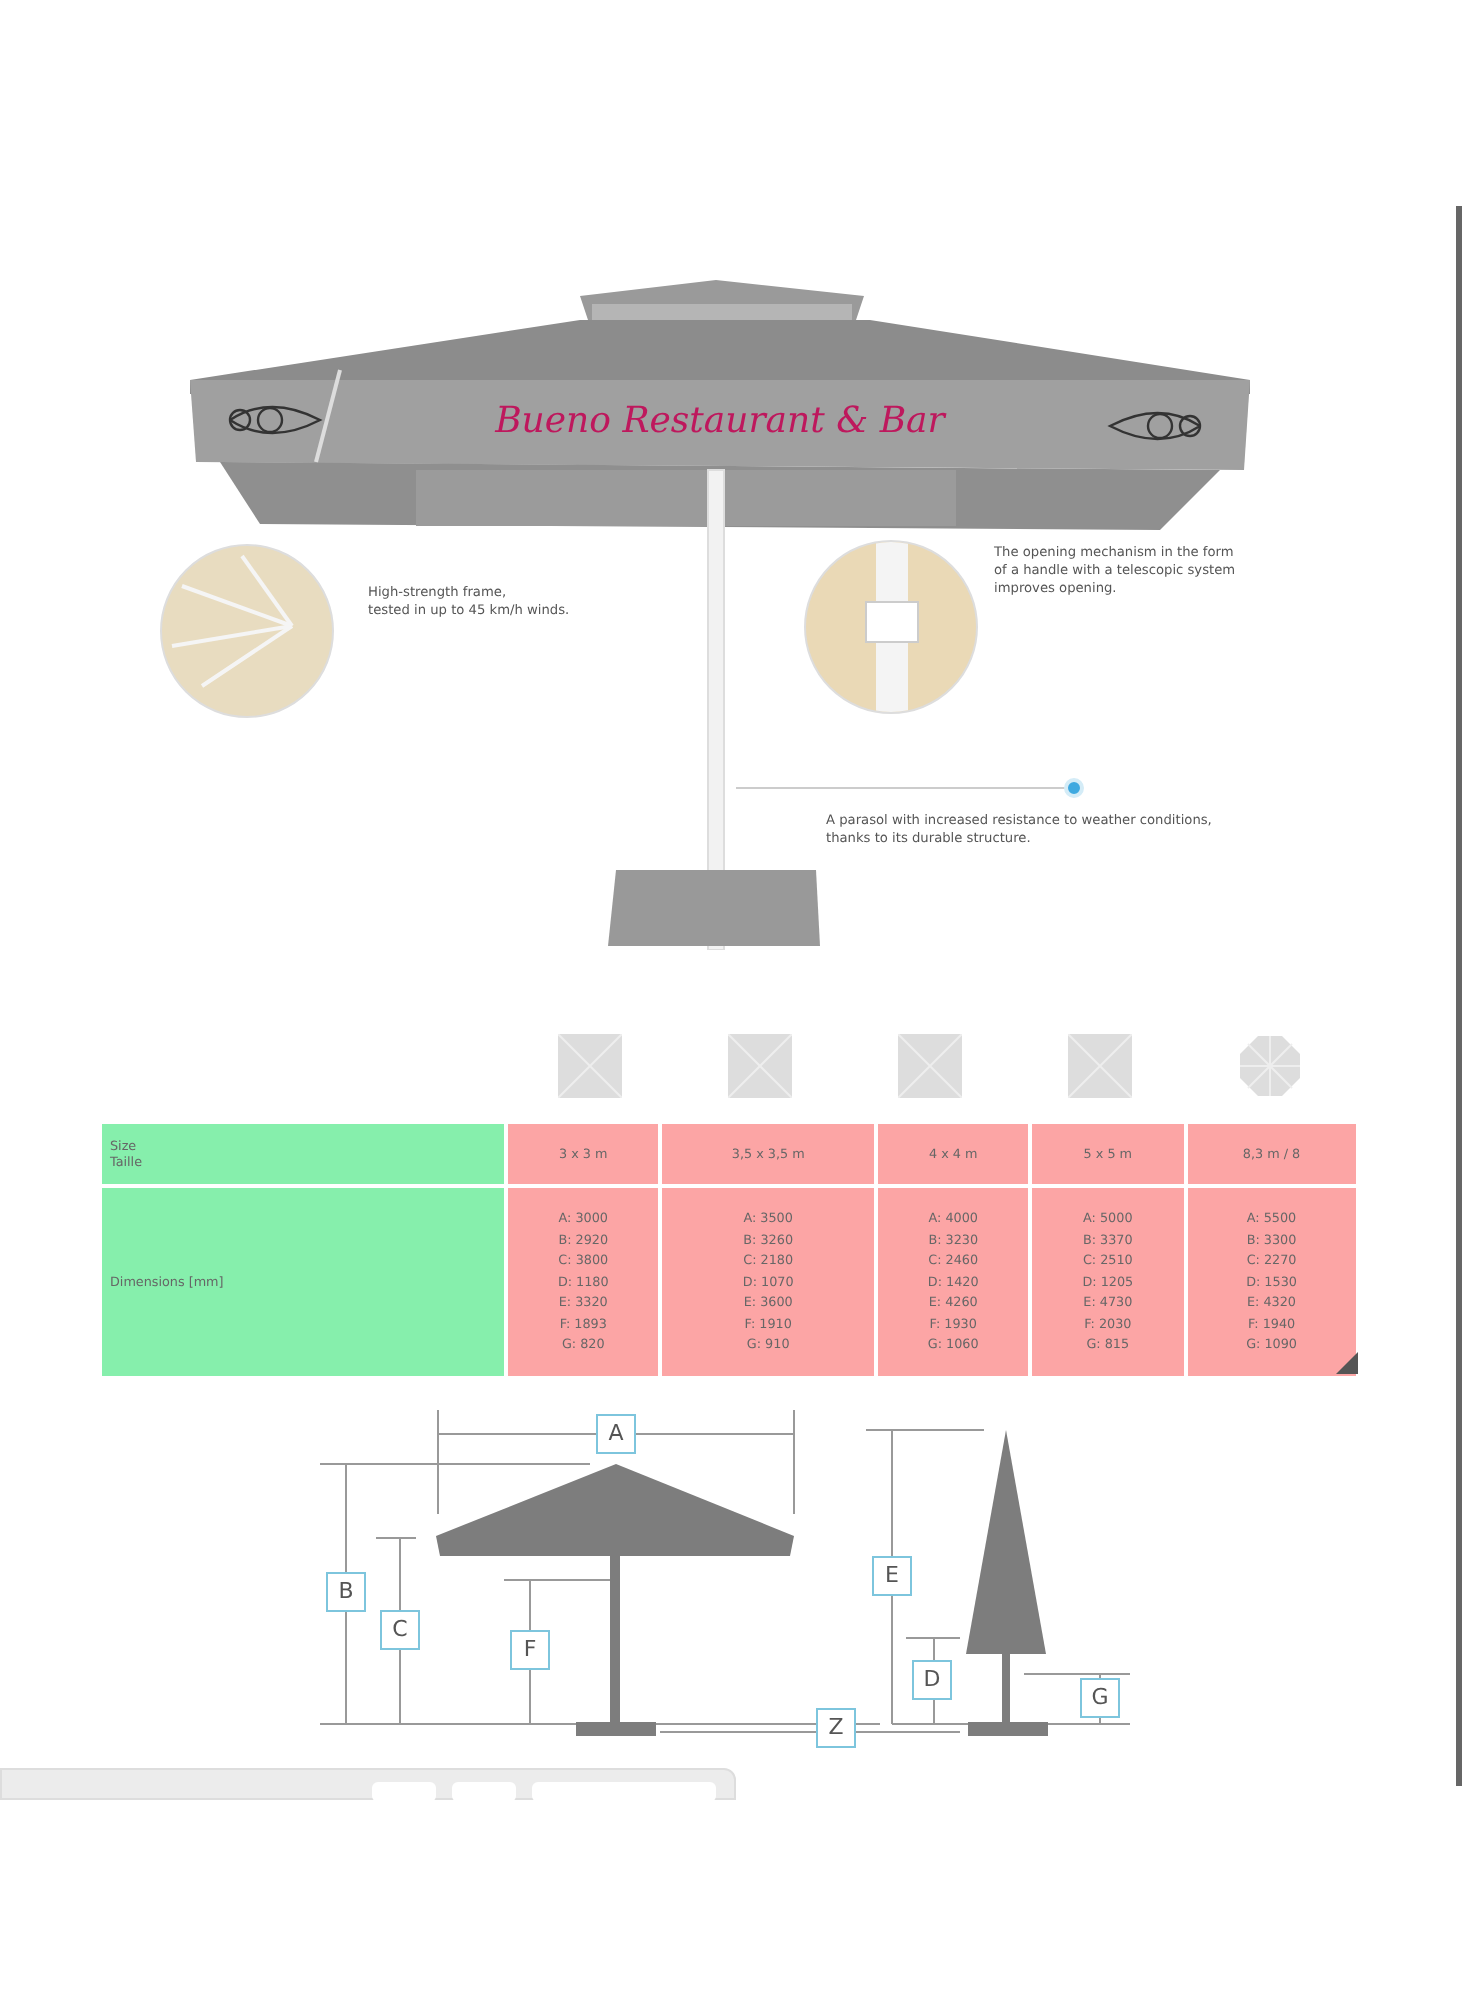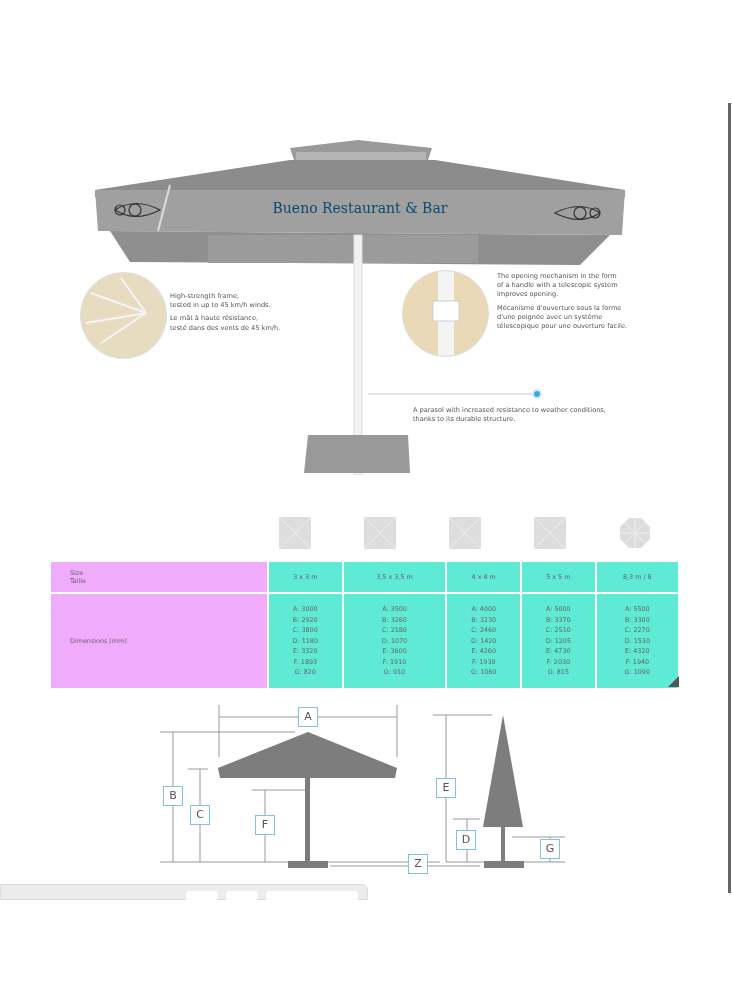--- a/index.html
+++ b/index.html
@@ -4,22 +4,22 @@
 <style>
   html,body{margin:0;padding:0;background:#fff;}
   body{width:732px;height:1000px;position:relative;overflow:hidden;font-family:"DejaVu Sans",sans-serif;color:#555;}
   .abs{position:absolute;}
   .rule-right{left:728px;top:103px;width:3px;height:790px;background:#666;}
   .feat-text{font-size:6.6px;line-height:9.2px;color:#555;}
   .feat-text p{margin:0 0 4px 0;}
   .circle{border-radius:50%;overflow:hidden;border:1px solid #ddd;}
   .thumb{width:32px;height:32px;}
   table.spec{position:absolute;left:49px;top:560px;border-collapse:separate;border-spacing:2px 2px;width:631px;font-size:6.4px;color:#666;}
-  table.spec td{background:#5eead4;text-align:center;vertical-align:middle;}
-  table.spec td.lbl{background:#f0abfc;text-align:left;padding-left:19px;width:196px;}
+  table.spec td{background:#fca5a5;text-align:center;vertical-align:middle;}
+  table.spec td.lbl{background:#86efac;text-align:left;padding-left:4px;width:196px;}
   table.spec tr.size td{height:28px;}
   table.spec tr.dims td{height:92px;line-height:10.6px;}
   .dimline{display:block;}
   .label-box{position:absolute;width:18px;height:18px;border:1px solid #7dc5dd;background:#fff;font-size:11px;color:#555;text-align:center;line-height:18px;}
   .bottombar{left:0;top:884px;width:366px;height:14px;background:#ececec;border:1px solid #ddd;border-radius:0 6px 0 0;}
   .bottombar .b{position:absolute;top:6px;height:10px;background:#fff;border-radius:3px;}
 </style>
 </head>
 <body>
 
@@ -48,60 +48,51 @@
         <circle cx="45" cy="75" r="6"></circle>
         <path d="M25,75 Q45,62 70,75 Q45,88 25,75"></path>
       <circle cx="505" cy="78" r="5"></circle>
         <circle cx="490" cy="78" r="6"></circle>
         <path d="M510,78 Q490,65 465,78 Q490,91 510,78"></path>
     </g>
 
     <line x1="278" y1="259" x2="445" y2="259" stroke="#ccc" stroke-width="1"></line>
     <circle cx="447" cy="259" r="4" fill="#3fa9e0" stroke="#d4ecf7" stroke-width="2"></circle>
   </svg>
-  <div class="abs" style="left:120px;top:65px;width:300px;text-align:center;font-family:'DejaVu Serif',serif;font-size:14px;color:#0c4a6e;">Bueno Restaurant &amp; Bar</div>
+  <div class="abs" style="left:120px;top:65px;width:300px;text-align:center;font-family:'DejaVu Serif',serif;font-style:italic;font-size:18px;color:#be185d;">Bueno Restaurant &amp; Bar</div>
 </div>
 
 <div class="abs circle" style="left:80px;top:272px;width:85px;height:85px;background:#e8dcc0;">
   <svg width="85" height="85">
       <g stroke="#f5f5f5" stroke-width="2" fill="none">
         <line x1="10" y1="20" x2="65" y2="40"></line>
         <line x1="20" y1="70" x2="65" y2="40"></line>
         <line x1="40" y1="5" x2="65" y2="40"></line>
         <line x1="5" y1="50" x2="65" y2="40"></line>
       </g>
     </svg>
 </div>
-<div class="abs feat-text" style="left:170px;top:292px;width:160px;">
+<div class="abs feat-text" style="left:184px;top:292px;width:160px;">
   <p>
       <span class="dimline">High-strength frame,</span>
       <span class="dimline">tested in up to 45 km/h winds.</span>
-    </p>
-  <p>
-      <span class="dimline">Le mât à haute résistance,</span>
-      <span class="dimline">testé dans des vents de 45 km/h.</span>
     </p>
 </div>
 
 <div class="abs circle" style="left:402px;top:270px;width:85px;height:85px;background:#ead9b6;">
   <svg width="85" height="85">
       <rect x="35" y="0" width="16" height="85" fill="#f4f4f4"></rect>
       <rect x="30" y="30" width="26" height="20" fill="#fff" stroke="#ccc"></rect>
     </svg>
 </div>
 <div class="abs feat-text" style="left:497px;top:272px;width:170px;">
   <p>
       <span class="dimline">The opening mechanism in the form</span>
       <span class="dimline">of a handle with a telescopic system</span>
       <span class="dimline">improves opening.</span>
-    </p>
-  <p>
-      <span class="dimline">Mécanisme d'ouverture sous la forme</span>
-      <span class="dimline">d'une poignée avec un système</span>
-      <span class="dimline">télescopique pour une ouverture facile.</span>
     </p>
 </div>
 
 <div class="abs feat-text" style="left:413px;top:406px;width:240px;">
   <p>
       <span class="dimline">A parasol with increased resistance to weather conditions,</span>
       <span class="dimline">thanks to its durable structure.</span>
     </p>
 </div>
 

